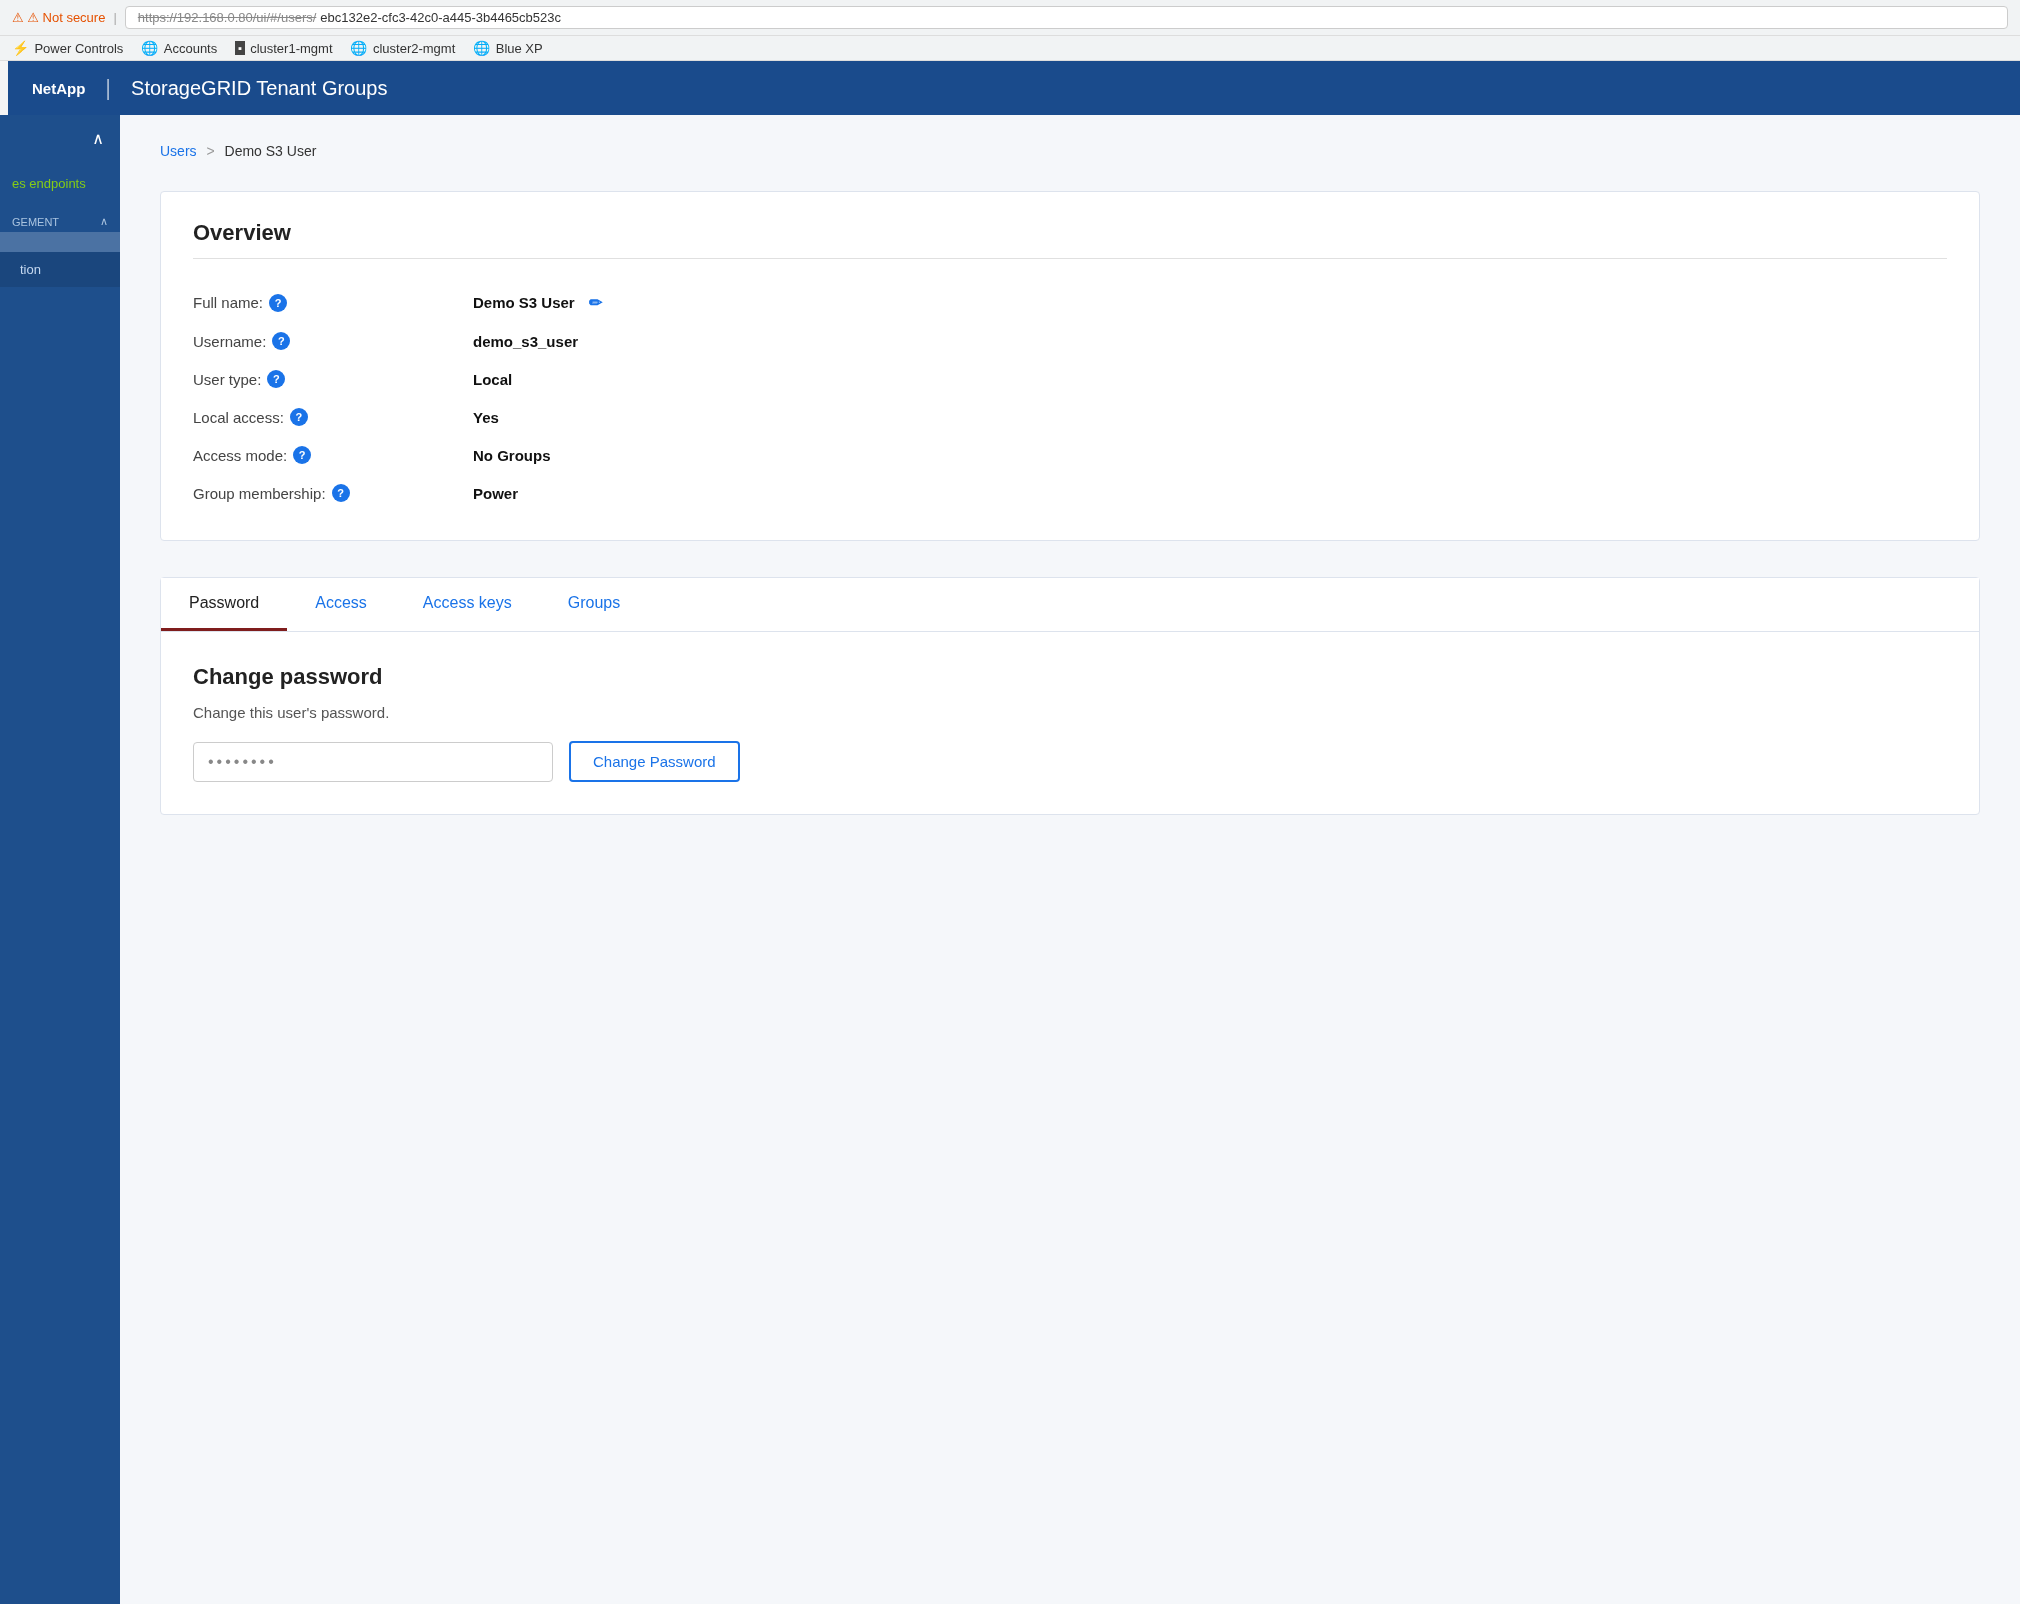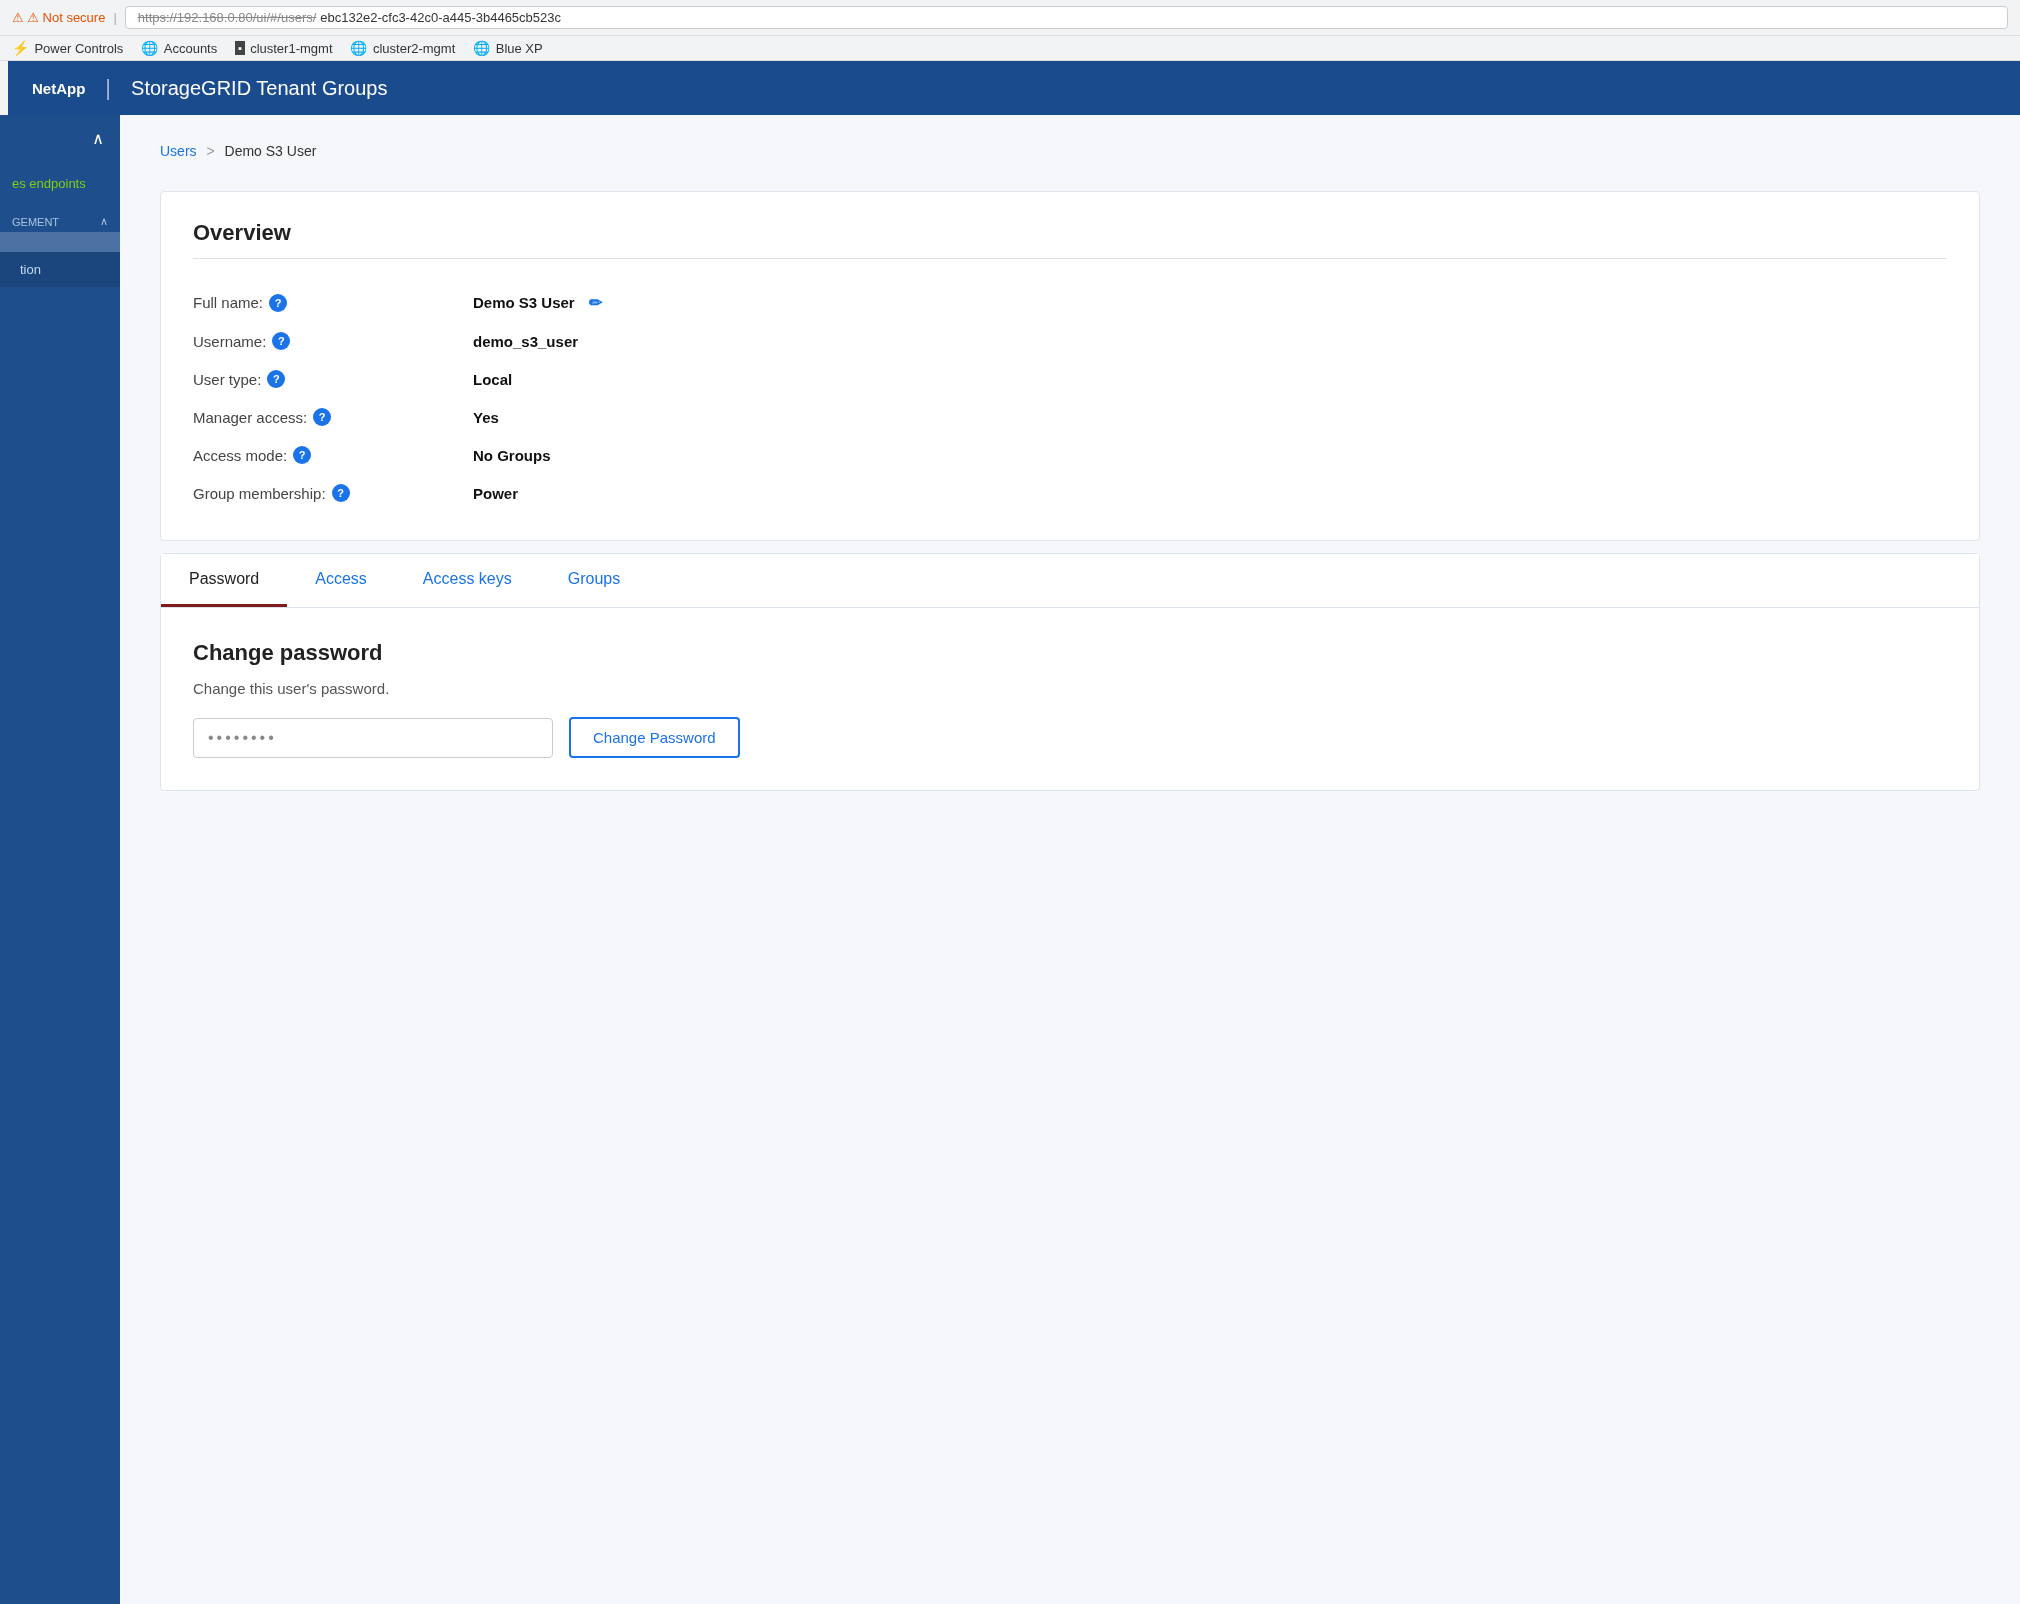--- a/index.html
+++ b/index.html
@@ -126,21 +126,21 @@
     .breadcrumb a { color: #1a73e8; text-decoration: none; }
     .breadcrumb .separator { color: #999; margin: 0 6px; }
     .breadcrumb .current { color: #333; }
 
     
     .overview-card {
       background: white;
       border-radius: 4px;
       border: 1px solid #dde3ed;
       padding: 28px 32px;
-      margin-bottom: 12px;
+      margin-bottom: 36px;
     }
     .overview-title {
       font-size: 22px;
       font-weight: bold;
       color: #222;
       margin-bottom: 24px;
       padding-bottom: 12px;
       border-bottom: 1px solid #e0e0e0;
     }
     .overview-row {
@@ -345,21 +345,21 @@
       <div class="overview-row">
         <div class="overview-label">
           <span>User type:</span>
           <span class="help-icon">?</span>
         </div>
         <div class="overview-value">Local</div>
       </div>
 
       <div class="overview-row">
         <div class="overview-label">
-          <span>Manager access:</span>
+          <span>Local access:</span>
           <span class="help-icon">?</span>
         </div>
         <div class="overview-value">Yes</div>
       </div>
 
       <div class="overview-row">
         <div class="overview-label">
           <span>Access mode:</span>
           <span class="help-icon">?</span>
         </div>

